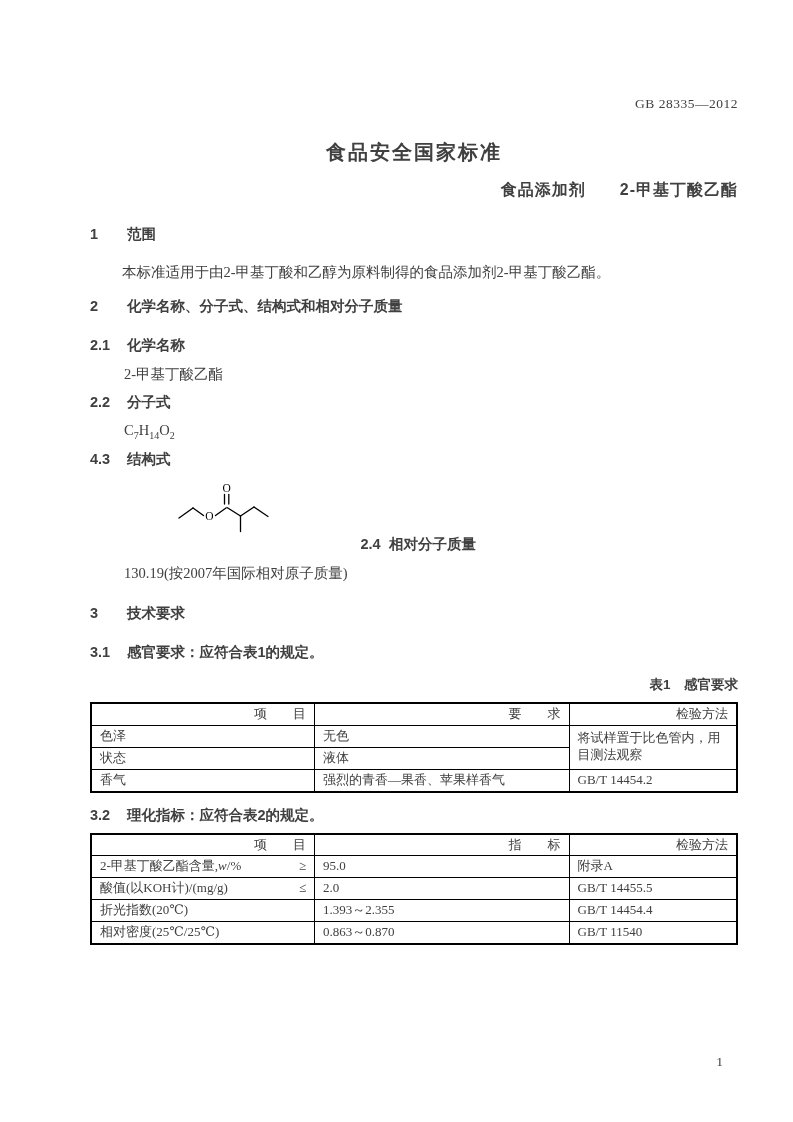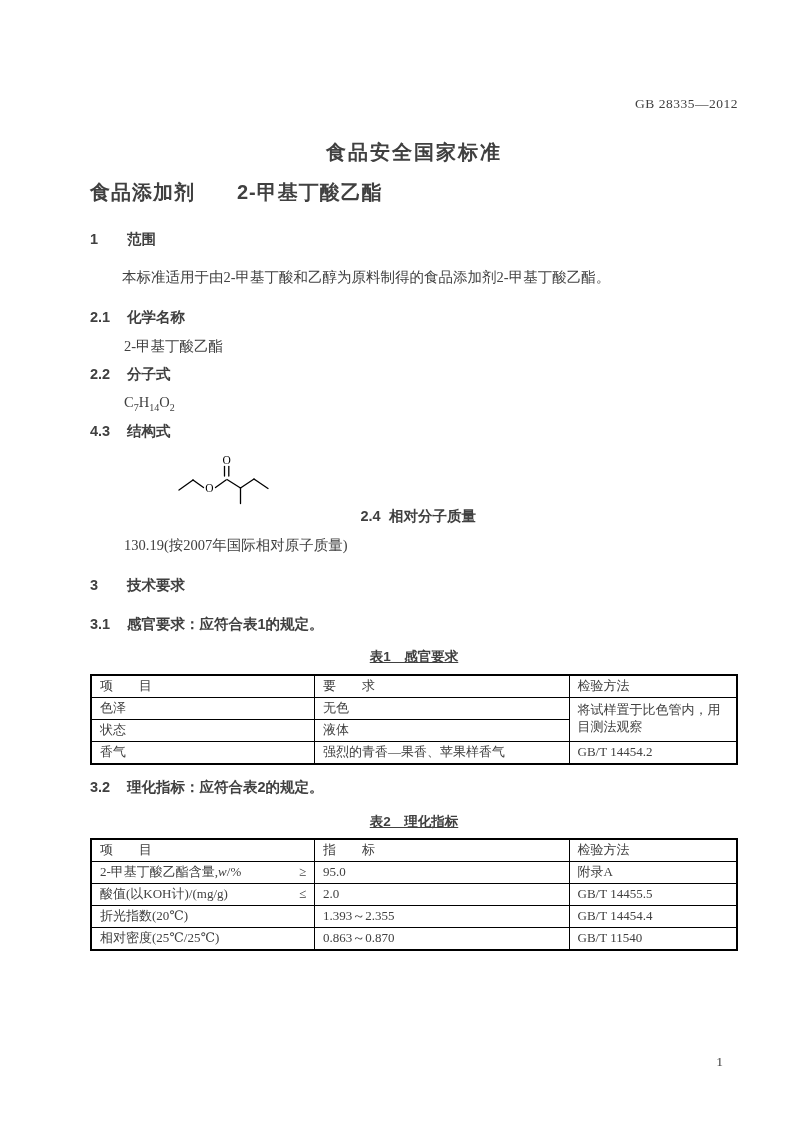--- a/index.html
+++ b/index.html
@@ -13,56 +13,56 @@
   .content { padding:88px 55px 0 90px; }
 
   .doc-number { text-align:right; font-size:13.5px; letter-spacing:0.5px; }
 
   .title {
     margin-top:28px; text-align:center;
     font-family:"Liberation Sans","DejaVu Sans",sans-serif;
     font-weight:bold; font-size:20px; letter-spacing:2px; line-height:1.2;
   }
   .subtitle {
-    margin-top:16px; text-align:left;
+    margin-top:16px; text-align:right;
     font-family:"Liberation Sans","DejaVu Sans",sans-serif;
-    font-weight:bold; font-size:20px; letter-spacing:1px; line-height:1.2;
+    font-weight:bold; font-size:16px; letter-spacing:1px; line-height:1.2;
   }
 
   .heading {
     font-family:"Liberation Sans","DejaVu Sans",sans-serif;
     font-weight:bold; font-size:14.5px; line-height:1.3;
   }
   .h-num { display:inline-block; min-width:37px; }
 
   .body-text { font-size:14.5px; line-height:1.45; }
   .para { text-indent:32px; }
   .indent { padding-left:34px; }
   sub { font-size:10px; }
 
   .structure-wrap { margin-top:10px; padding-left:85px; height:56px; }
   .atom { font-family:"Liberation Serif","DejaVu Serif",serif; font-size:11.5px; fill:#000; }
 
   .tbl-caption {
-    text-align:center; font-family:"Liberation Sans","DejaVu Sans",sans-serif;
-    font-weight:bold; font-size:13.5px; line-height:1.3;text-decoration:underline;
+    text-align:right; font-family:"Liberation Sans","DejaVu Sans",sans-serif;
+    font-weight:bold; font-size:13.5px; line-height:1.3;
   }
   table.gb {
     width:100%; border-collapse:collapse; border:2px solid #000;
     table-layout:fixed; font-size:13px;
   }
   table.gb col.c1 { width:34.6%; }
   table.gb col.c2 { width:39.4%; }
   table.gb col.c3 { width:26%; }
   table.gb th, table.gb td {
     border:1px solid #000; padding:2px 8px;
     font-weight:normal; line-height:1.3; vertical-align:middle;
     height:22px; text-align:left;
   }
-  table.gb th { text-align:left; }
+  table.gb th { text-align:right; }
   td.center { text-align:center; }
   td.span-cell { vertical-align:top; }
   .cell-flex { display:flex; justify-content:space-between; align-items:center;text-align:right; }
   .cell-flex .rel { padding-left:6px; }
 
   .page-number { position:absolute; top:1046px; right:70px; font-size:13.5px; }
 
   .mt-26 { margin-top:26px; }
   .mt-20 { margin-top:20px; } .mt-18 { margin-top:18px; } .mt-16 { margin-top:16px; }
   .mt-15 { margin-top:15px; } .mt-14 { margin-top:14px; } .mt-13 { margin-top:13px; }
@@ -77,20 +77,23 @@
     <div class="doc-number">GB 28335—2012</div>
 
     <div class="title">食品安全国家标准</div>
     <div class="subtitle">食品添加剂　　2-甲基丁酸乙酯</div>
 
     <div class="heading mt-26">
       <span class="h-num">1</span><span>范围</span>
     </div>
     <p class="body-text para mt-18">本标准适用于由2-甲基丁酸和乙醇为原料制得的食品添加剂2-甲基丁酸乙酯。</p>
 
+    <div class="heading mt-14">
+      <span class="h-num">2</span><span>化学名称、分子式、结构式和相对分子质量</span>
+    </div>
 
     <div class="heading mt-20">
       <span class="h-num">2.1</span><span>化学名称</span>
     </div>
     <div class="body-text indent mt-9">2-甲基丁酸乙酯</div>
 
     <div class="heading mt-8">
       <span class="h-num">2.2</span><span>分子式</span>
     </div>
     <div class="body-text indent mt-8"><span>C</span><sub>7</sub><span>H</span><sub>14</sub><span>O</span><sub>2</sub></div>
@@ -158,21 +161,20 @@
           <td>强烈的青香—果香、苹果样香气</td>
           <td>GB/T 14454.2</td>
         </tr>
       </tbody>
     </table>
 
     <div class="heading mt-13">
       <span class="h-num">3.2</span><span>理化指标：应符合表2的规定。</span>
     </div>
 
-    <div class="tbl-caption mt-16">表2　理化指标</div>
     <table class="gb mt-8">
       <colgroup>
           <col class="c1">
           <col class="c2">
           <col class="c3">
         </colgroup>
       <thead>
         <tr>
           <th>项　　目</th>
           <th>指　　标</th>

